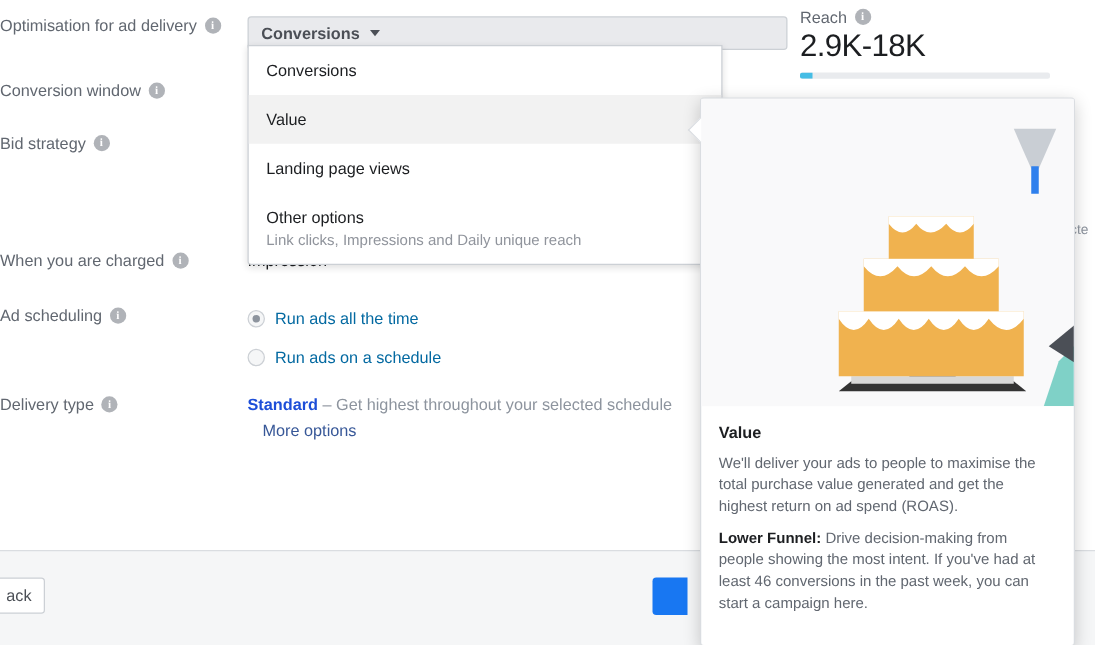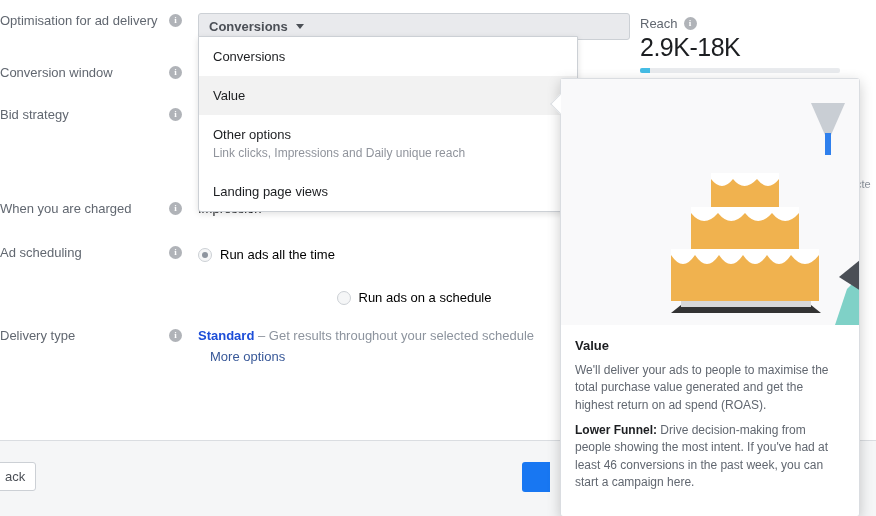--- a/index.html
+++ b/index.html
@@ -26,21 +26,21 @@
     align-items: flex-start;
     margin-bottom: 18px;
     min-height: 24px;
   }
   .label-col {
     width: 190px;
     text-align: right;
     padding-right: 8px;
     color: #616770;
     display: flex;
-    justify-content: space-between;
+    justify-content: flex-start;
     align-items: center;
     gap: 6px;
     padding-top: 3px;
     font-size: 13px;
   }
   .value-col {
     flex: 1;
     padding-left: 8px;
     display: flex;
     flex-direction: column;
@@ -103,21 +103,21 @@
   }
   .dd-sub {
     color: #90949c;
     font-size: 12px;
     margin-top: 4px;
   }
   .radio-row {
     display: flex;
     align-items: center;
     gap: 8px;
-    color: #000000;
+    color: #0369a1;
     font-size: 13px;
     padding: 2px 0;
   }
   .radio-dot {
     width: 14px; height: 14px;
     border: 1px solid #ccd0d5;
     border-radius: 50%;
     background: #f5f6f7;
     display: inline-flex;
     align-items: center;
@@ -172,21 +172,21 @@
     top: 462px;
     width: 28px;
     height: 30px;
     background: #1877f2;
     border-radius: 3px 0 0 3px;
   }
   
   .reach-box {
     position: absolute;
     left: 640px;
-    top: 16px;
+    top: 6px;
     width: 230px;
   }
   .reach-label {
     color: #616770;
     font-size: 13px;
     display: flex;
     align-items: center;
     gap: 6px;
   }
   .reach-value {
@@ -307,56 +307,56 @@
   <div class="form-row" style="margin-top:20px;">
     <div class="label-col">
       <span>Ad scheduling</span>
       <span class="info-icon">i</span>
     </div>
     <div class="value-col">
       <div class="radio-row">
         <span class="radio-dot checked"></span>
         <span>Run ads all the time</span>
       </div>
-      <div class="radio-row" style="margin-top:20px;justify-content:center;">
+      <div class="radio-row" style="margin-top:8px;">
         <span class="radio-dot"></span>
         <span>Run ads on a schedule</span>
       </div>
     </div>
   </div>
 
   <div class="form-row" style="margin-top:12px;">
     <div class="label-col">
       <span>Delivery type</span>
       <span class="info-icon">i</span>
     </div>
     <div class="value-col">
       <div>
-        <span class="delivery-text" style="font-weight:600;">Standard</span><span class="delivery-sub"> – Get results throughout your selected schedule</span>
+        <span class="delivery-text" style="font-weight:600;">Standard</span><span class="delivery-sub"> – Get highest throughout your selected schedule</span>
       </div>
       <span class="link" style="margin-top:2px;">More options</span>
     </div>
   </div>
 
 
 </div>
 
 <div class="dd-menu">
   <div class="dd-item">
     <span>Conversions</span>
   </div>
   <div class="dd-item hover">
     <span>Value</span>
   </div>
   <div class="dd-item">
+    <span>Landing page views</span>
+  </div>
+  <div class="dd-item">
     <span>Other options</span>
     <div class="dd-sub">Link clicks, Impressions and Daily unique reach</div>
-  </div>
-  <div class="dd-item">
-    <span>Landing page views</span>
   </div>
 </div>
 
 <div class="reach-box">
   <div class="reach-label">
     <span>Reach</span>
     <span class="info-icon">i</span>
   </div>
   <div class="reach-value">2.9K-18K</div>
   <div class="reach-bar">

